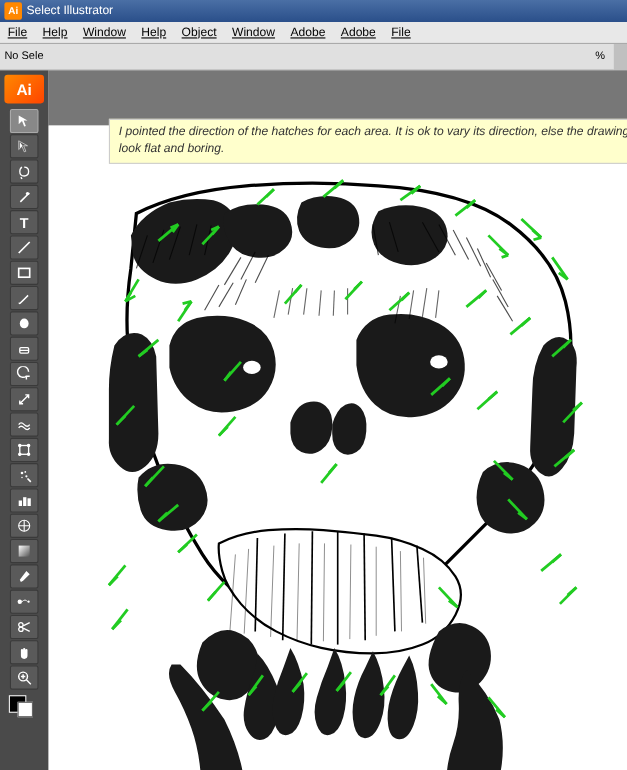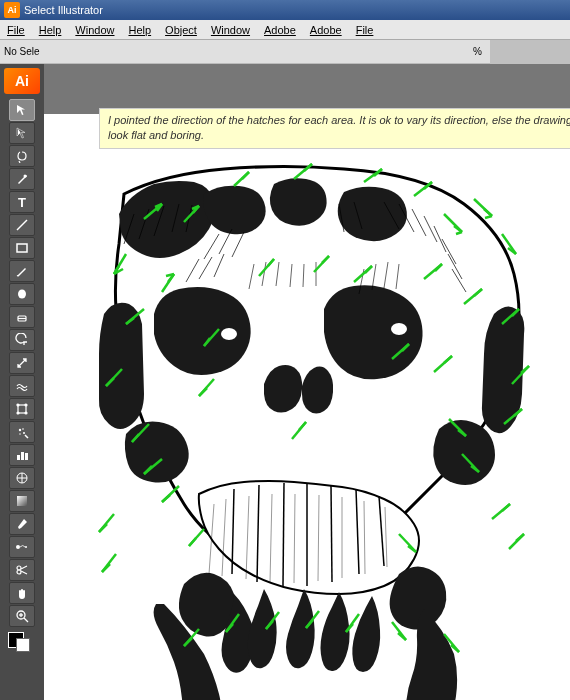--- a/index.html
+++ b/index.html
@@ -35,21 +35,21 @@
     }
     .menu-item {
       padding: 2px 7px;
       cursor: pointer;
       color: #000;
       text-decoration: underline;
     }
 
     
     #optionsbar {
-      width: 490px;
+      width: 558px;
       height: 24px;
       background: #e0e0e0;
       display: flex;
       align-items: center;
       padding: 0 4px;
       border-bottom: 1px solid #bbb;
       font-size: 10px;
     }
     #optionsbar .option-label {
       margin-right: 4px;

